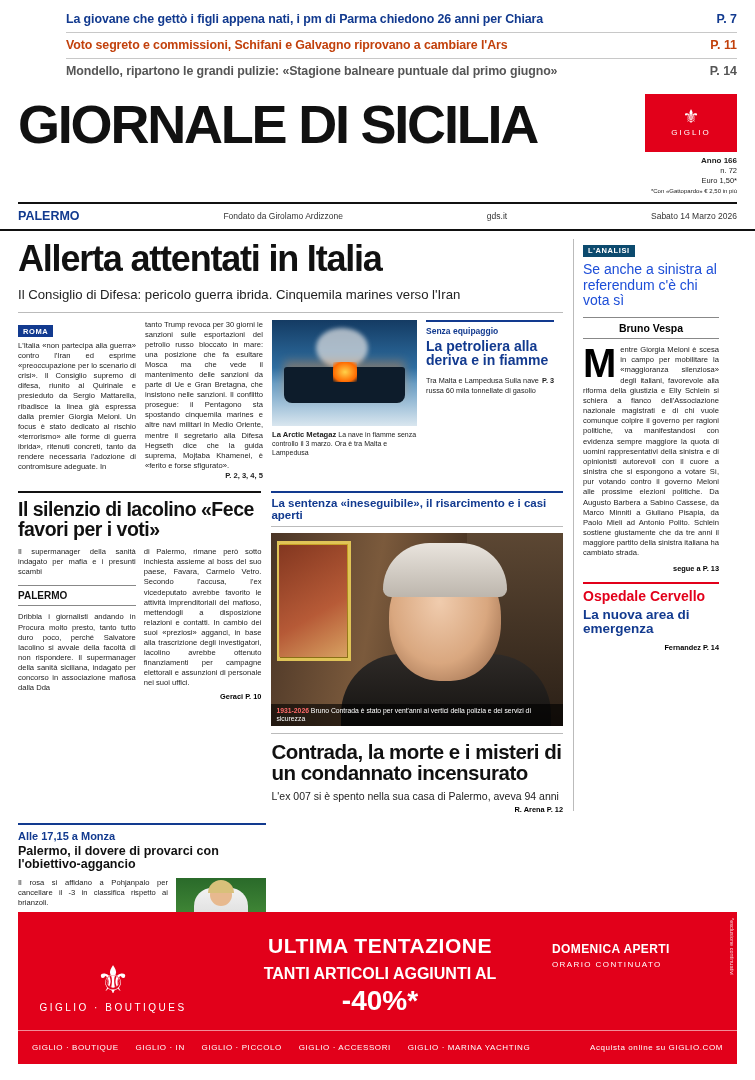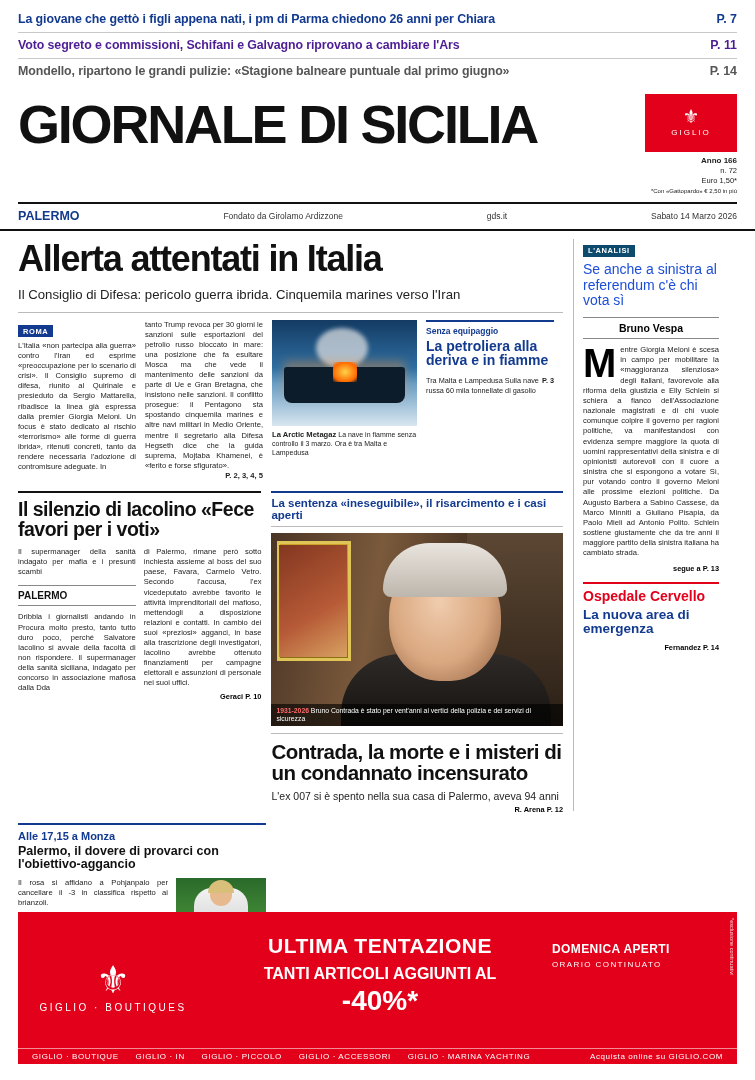--- a/index.html
+++ b/index.html
@@ -14,26 +14,27 @@
     background: #fff;
     overflow: hidden;
   }
 
   
   .topstrip { padding: 10px 18px 4px 18px; }
   .strip-row {
     display: flex; align-items: flex-start; justify-content: space-between;
     border-bottom: 1px solid #c8c8c8;
     padding: 5px 0 6px 0;
+    margin-left: 48px;
   }
   .strip-row:first-child { padding-top: 2px; }
   .strip-text { font-size: 12.4px; font-weight: bold; letter-spacing: -0.1px; }
   .strip-page { font-size: 12.4px; font-weight: bold; white-space: nowrap; padding-left: 10px; }
   .c-blue { color: #123a8f; }
-  .c-dark { color: #4c1d95; }
+  .c-dark { color: #c2410c; }
   .c-gray { color: #555; }
 
   
   .masthead {
     display: flex; align-items: flex-start; justify-content: space-between;
     padding: 6px 18px 0 18px;
   }
   .logo {
     font-family: "Liberation Sans", sans-serif;
     font-weight: bold;
@@ -273,21 +274,21 @@
   .ad-mark { font-size: 38px; line-height: 32px; }
   .ad-brand { font-size: 10px; letter-spacing: 2.5px; }
   .ad-center { flex: 1; text-align: center; padding-top: 22px; }
   .ad-t1 { font-size: 21px; font-weight: bold; letter-spacing: .5px; }
   .ad-t2 { font-size: 16px; font-weight: bold; margin-top: 7px; }
   .ad-t3 { font-size: 28px; font-weight: bold; margin-top: 2px; }
   .ad-right { width: 185px; padding: 30px 10px 0 0; text-align: left; }
   .ad-r1 { font-size: 12px; font-weight: bold; letter-spacing: .4px; }
   .ad-r2 { font-size: 8px; letter-spacing: 1.4px; margin-top: 4px; }
   .ad-foot {
-    position: absolute; left: 0; right: 0; bottom: 0; height: 16px;
+    position: absolute; left: 0; right: 0; bottom: 0; height: 34px;
     border-top: 1px solid rgba(255,255,255,.55);
     display: flex; align-items: center; justify-content: space-between;
     padding: 0 14px; font-size: 8px; letter-spacing: .6px; margin-top: 7px;
   }
   .ad-foot .brands span { margin-right: 14px; }
   .ad-vert {
     position: absolute; right: 2px; top: 6px; font-size: 5.5px;
     writing-mode: vertical-rl; color: #fff; opacity: .85;
   }
   .barcode {

